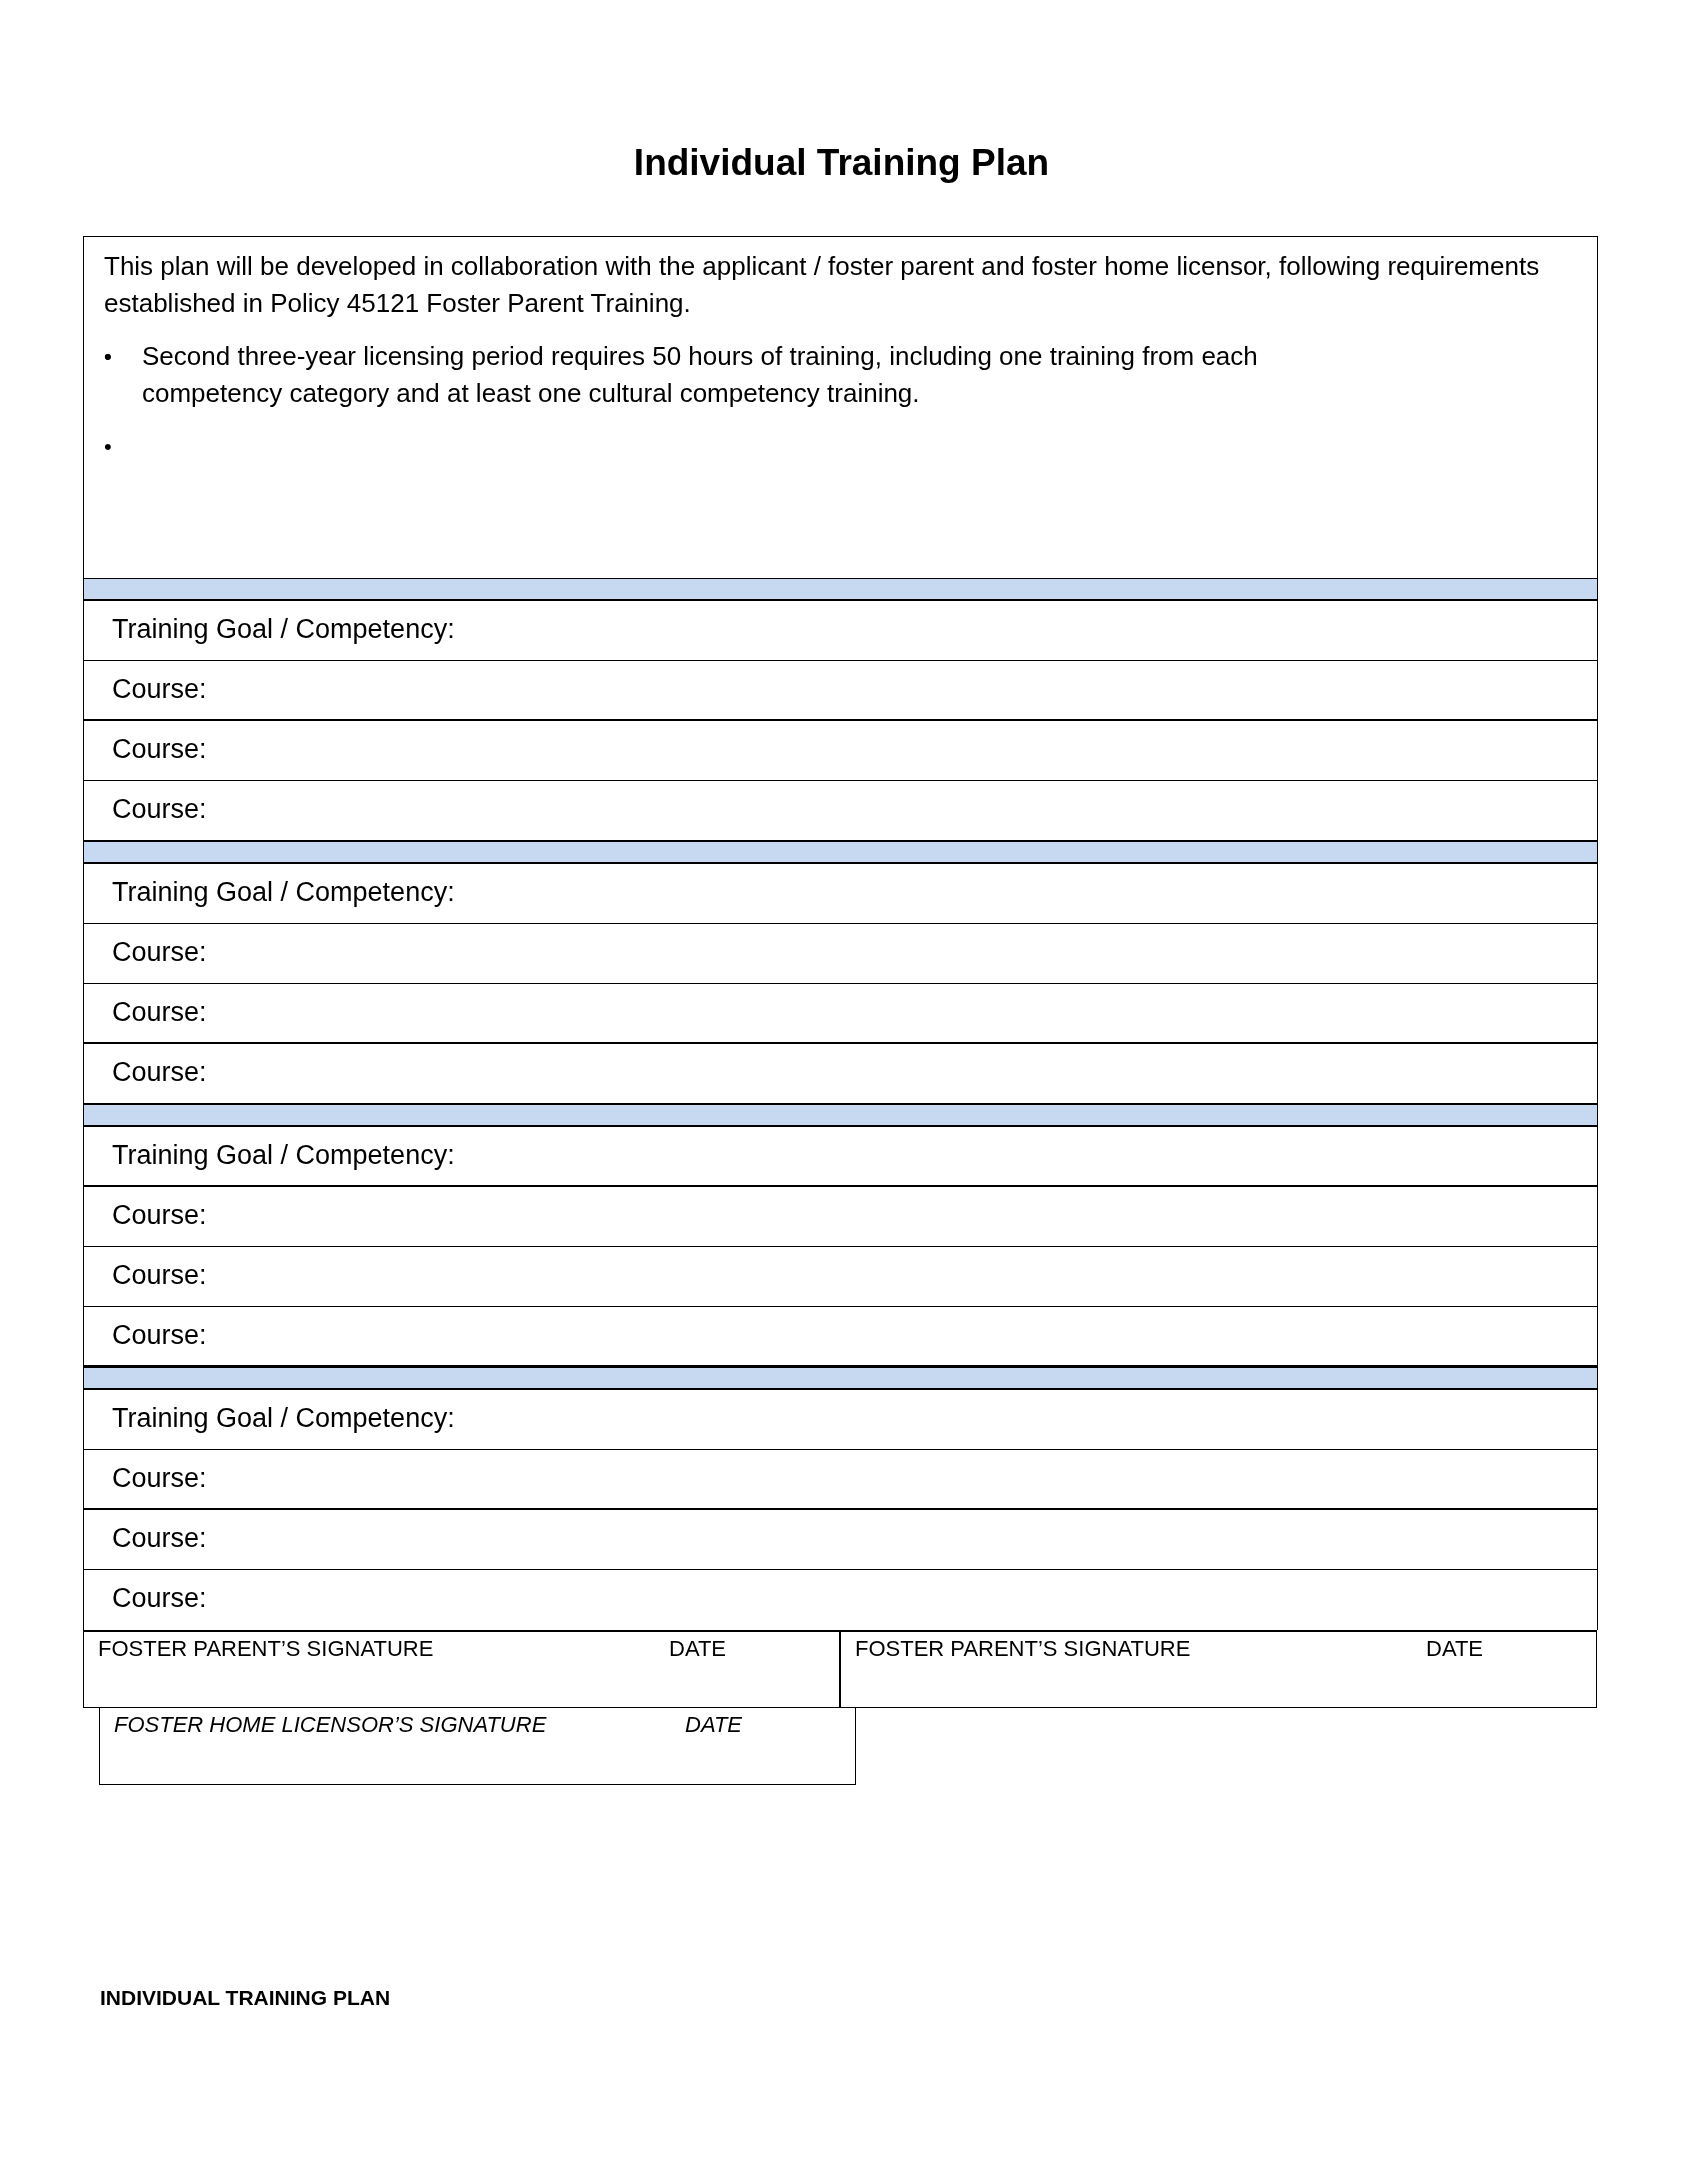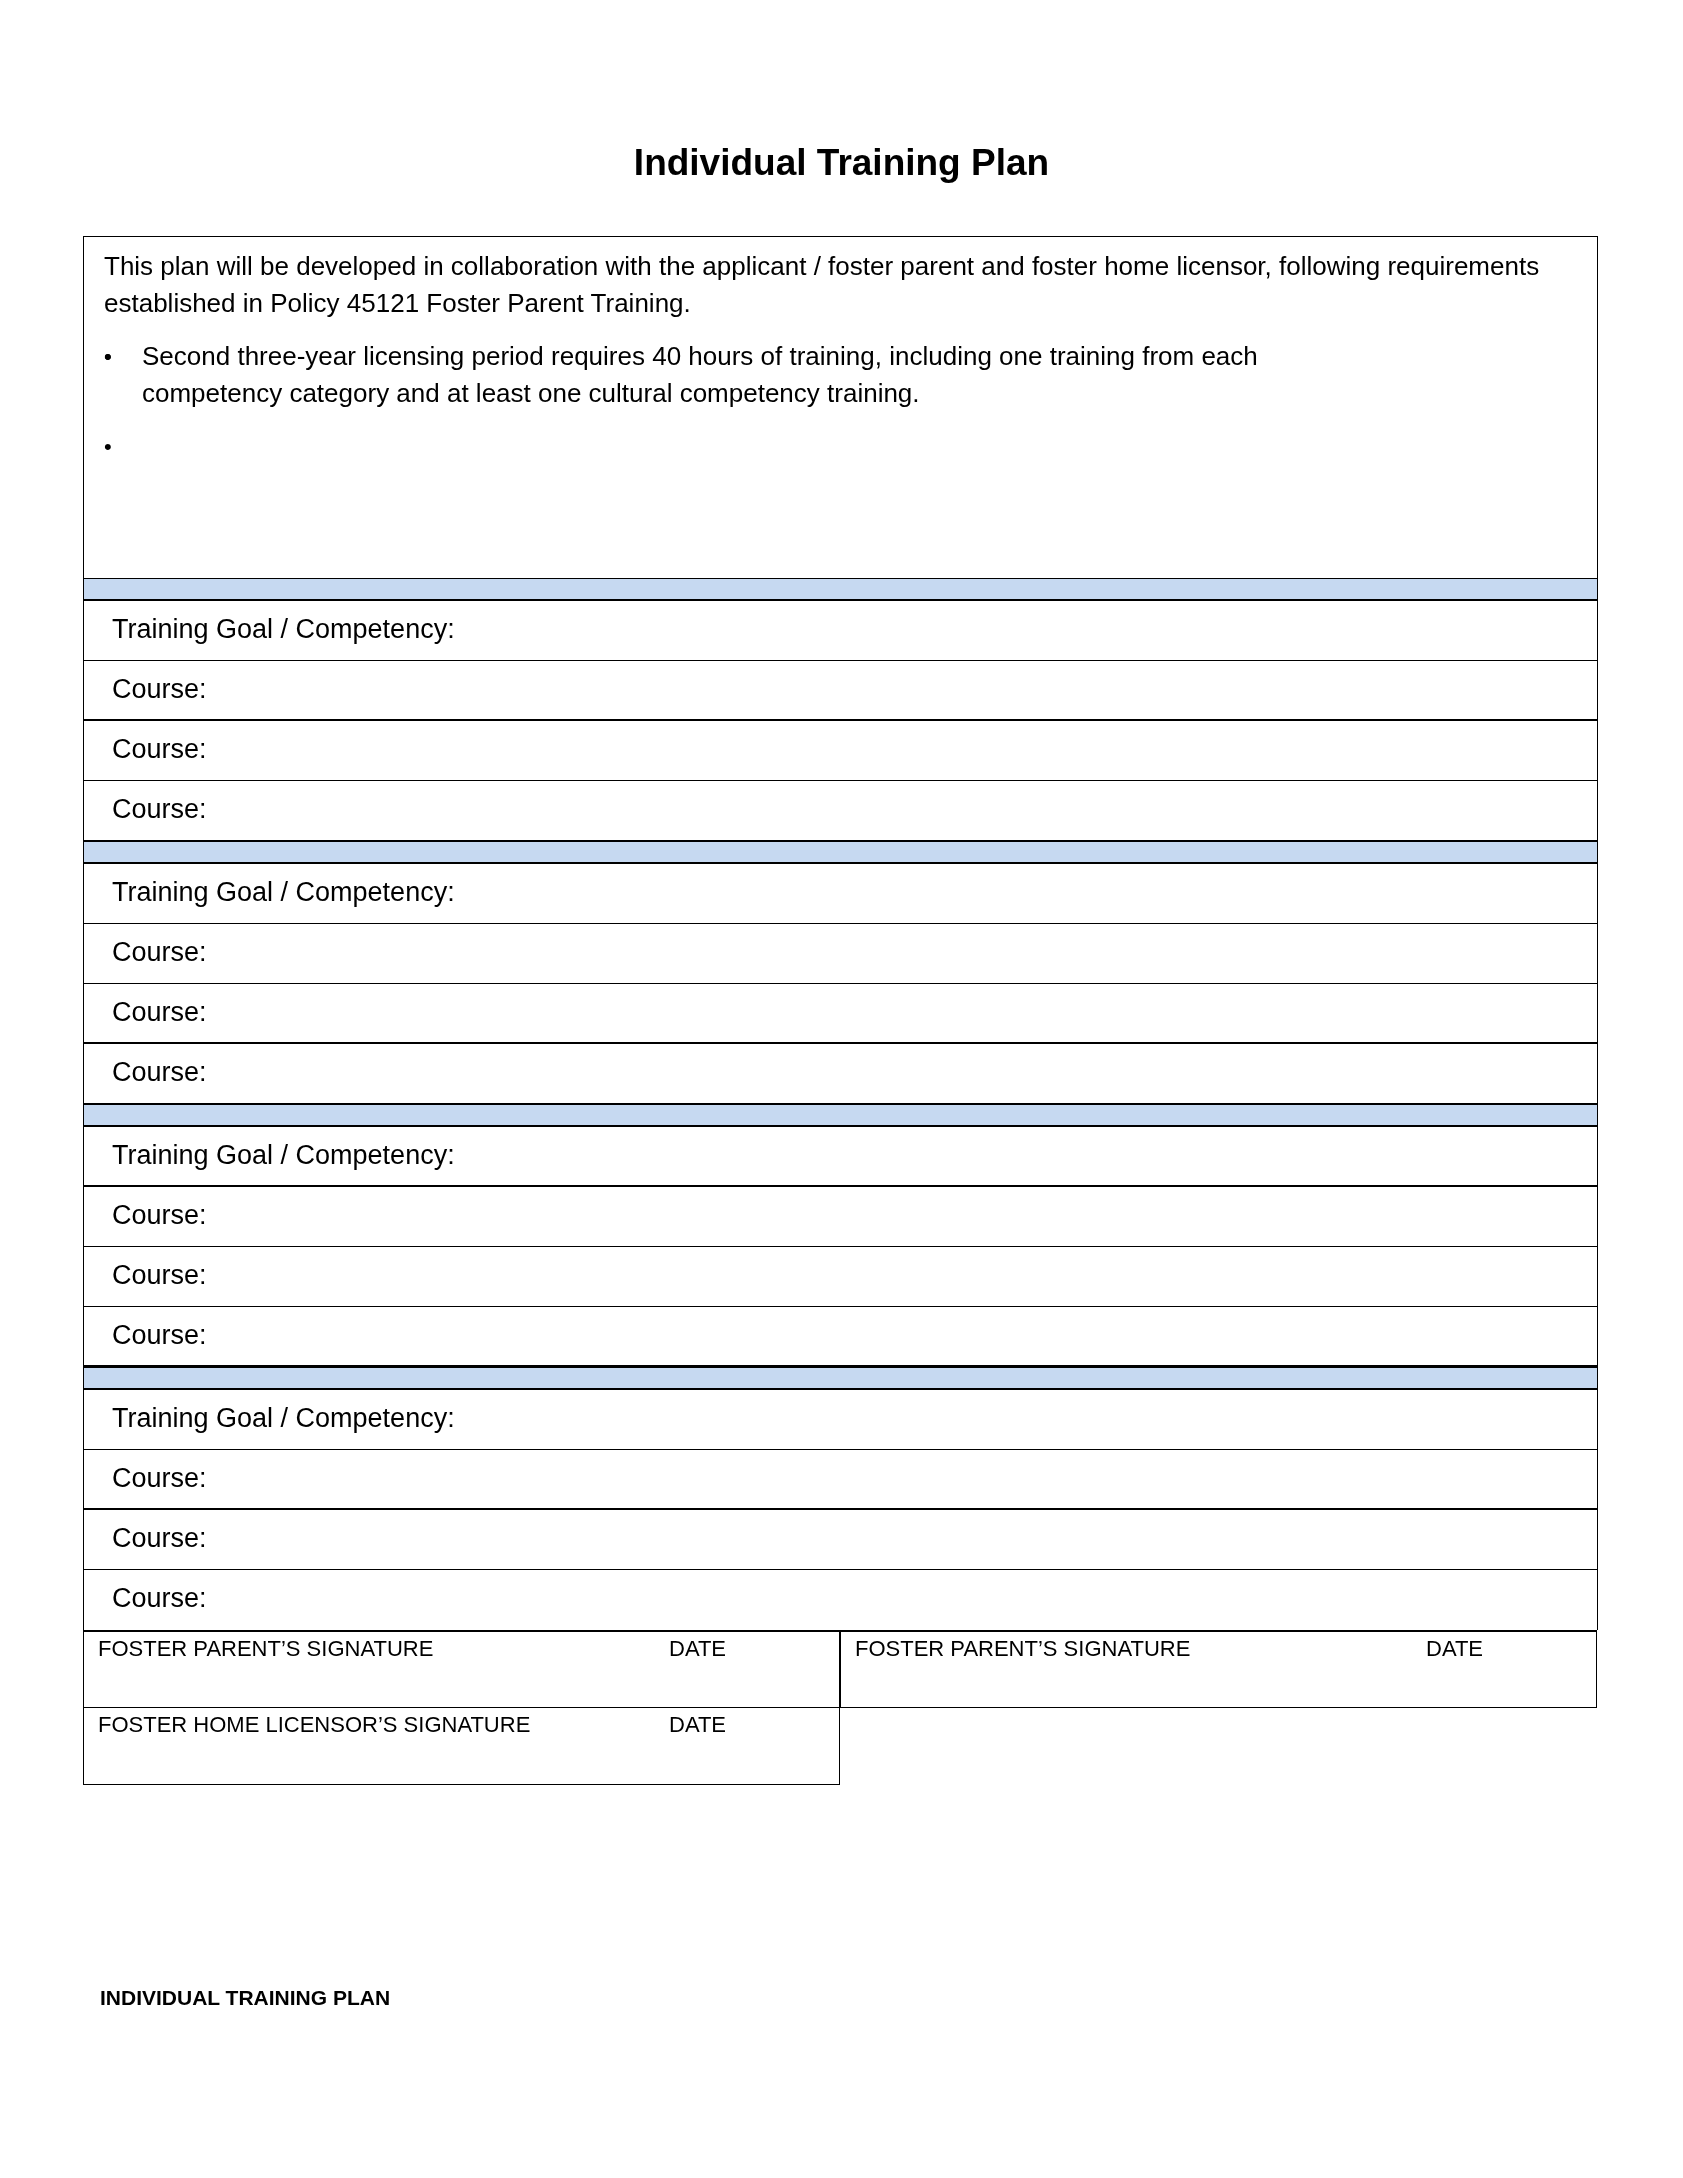--- a/index.html
+++ b/index.html
@@ -100,21 +100,21 @@
       line-height: 26px;
     }
     .sig-cell .date {
       position: absolute;
       left: 585px;
       top: 4px;
       line-height: 26px;
     }
     .sig-a { left: 0; top: 0; border-top: 2px solid #000; }
     .sig-b { left: 757px; top: 0; border-top: 2px solid #000; border-left: 1px solid #000; }
-    .sig-c { left: 0; top: 77px; border-top: 1px solid #000; }
+    .sig-c { left: 16px; top: 77px; border-top: 1px solid #000; font-style: italic; }
     .footer {
       position: absolute;
       left: 100px;
       top: 1984px;
       font-size: 21px;
       font-weight: bold;
       line-height: 28px;
     }
   </style>
 </head>
@@ -124,21 +124,21 @@
 
 <div class="form">
   <div class="intro">
     <p>This plan will be developed in collaboration with the applicant / foster parent and foster home licensor, following requirements established in Policy 45121 Foster Parent Training.</p>
     <ul>
       <li>
         <span class="bullet">•</span>
       </li>
       <li class="narrow">
         <span class="bullet">•</span>
-        <span>Second three-year licensing period requires 40 hours of training, including one training from each competency category and at least one cultural competency training.</span>
+        <span>Second three-year licensing period requires 50 hours of training, including one training from each competency category and at least one cultural competency training.</span>
       </li>
       <li>
         <span class="bullet">•</span>
       </li>
     </ul>
   </div>
 
   <div class="band" style="background: rgb(198, 217, 241);"></div>
   <div class="row">Training Goal / Competency:</div>
   <div class="row thick">Course:</div>

